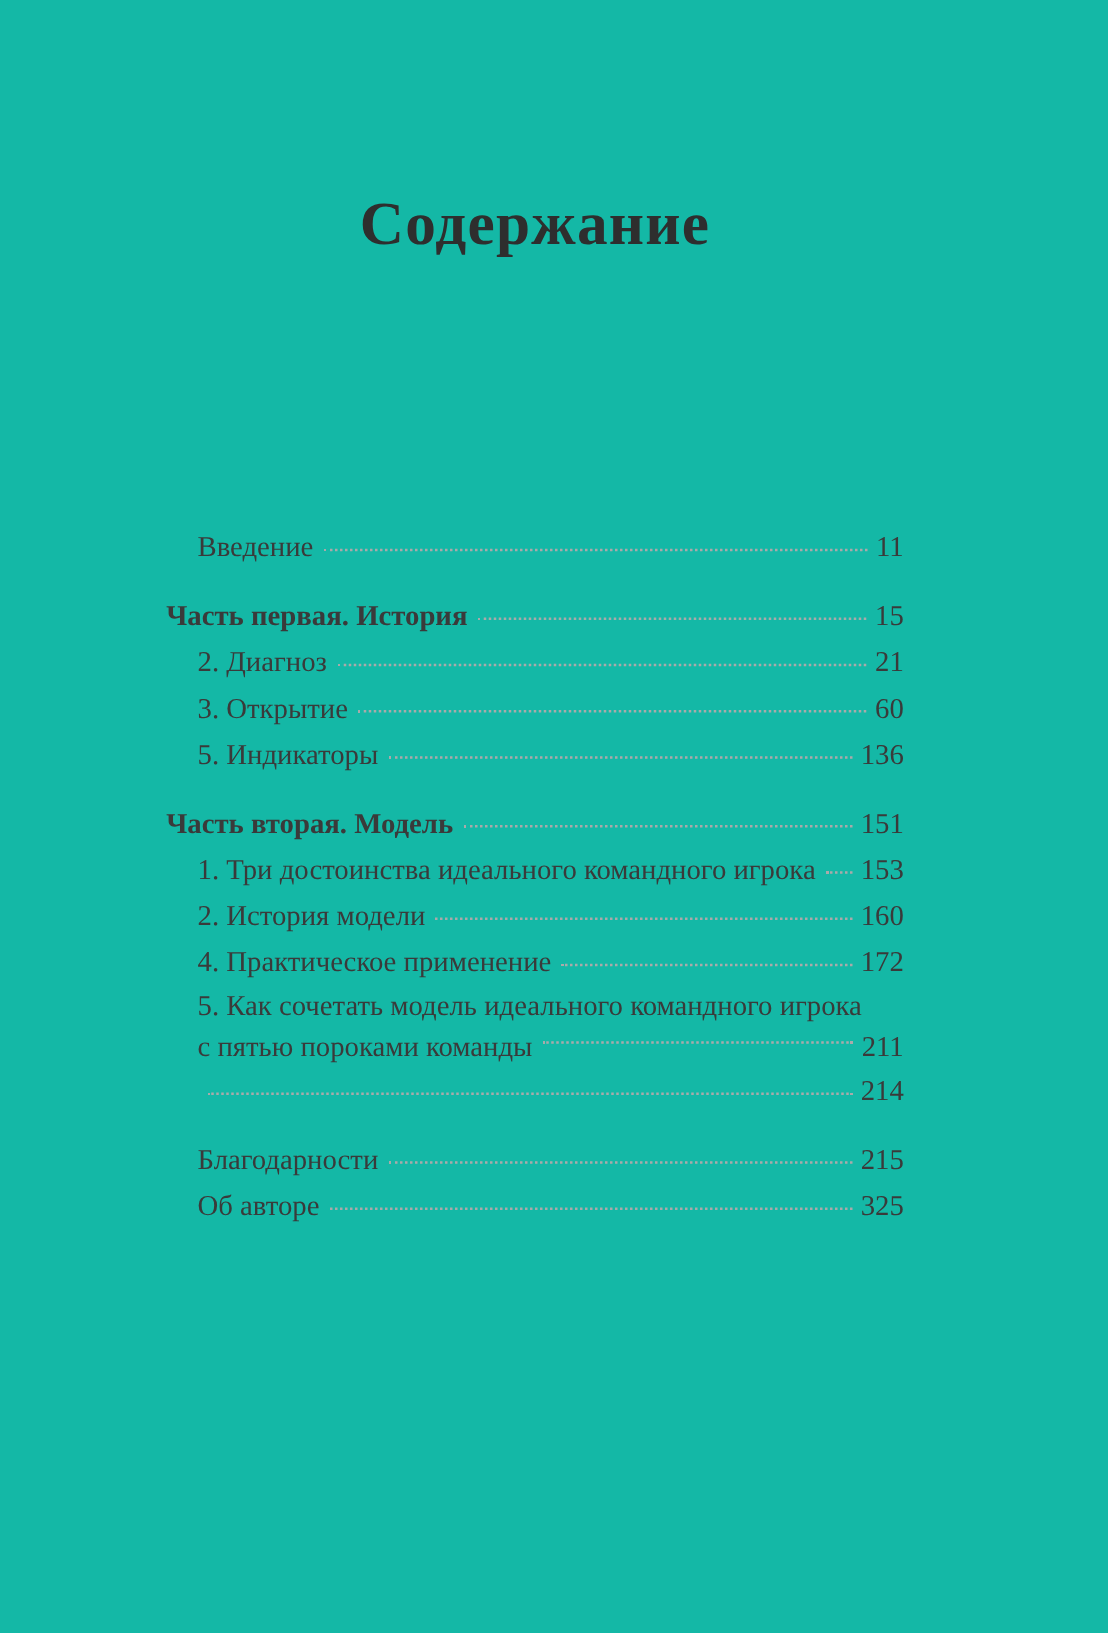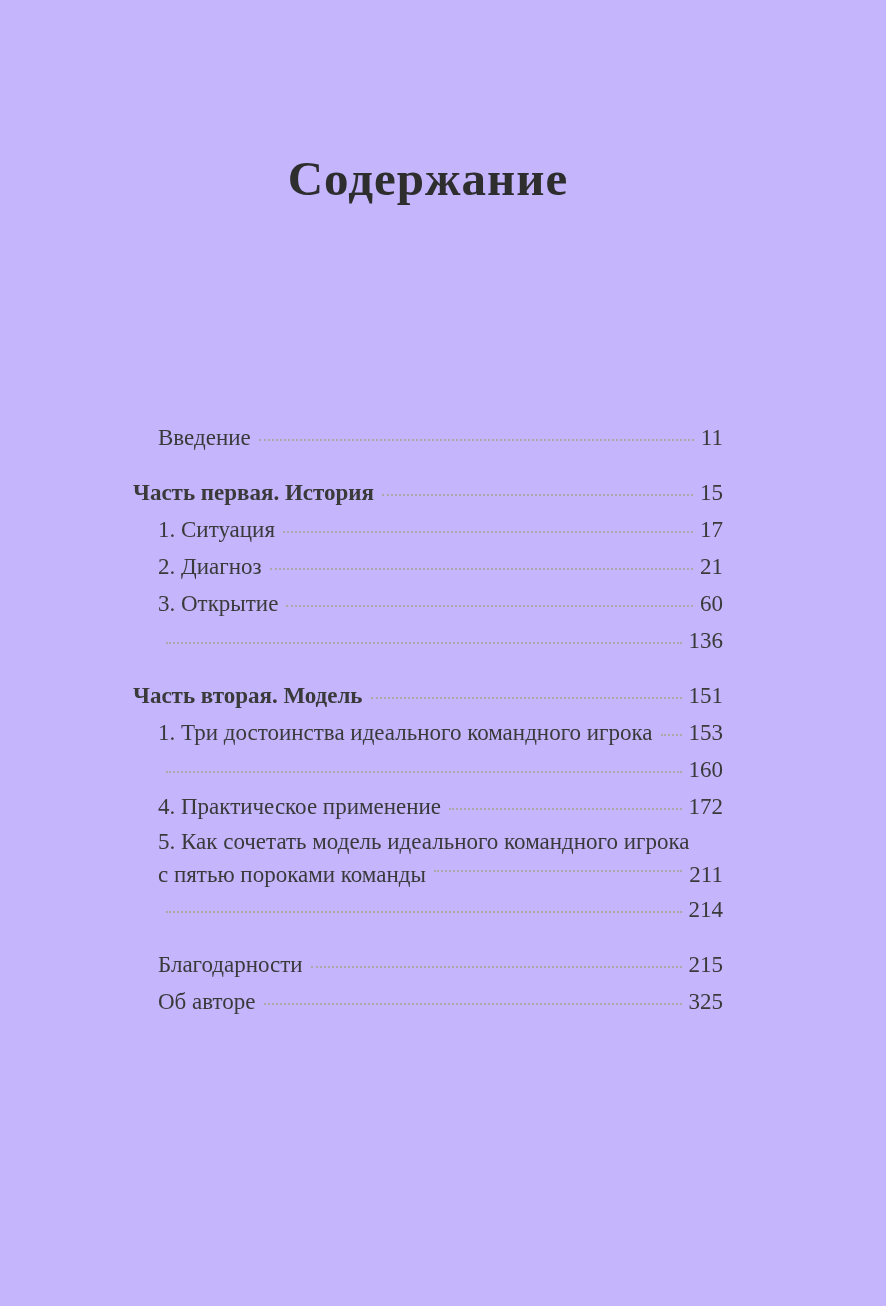--- a/index.html
+++ b/index.html
@@ -8,21 +8,21 @@
     height: 1306px;
     background: #ffffff;
     font-family: "Liberation Serif", "DejaVu Serif", serif;
     color: #3a3a3a;
     overflow: hidden;
   }
   .page {
     position: relative;
     width: 886px;
     height: 1306px;
-    background: #c4b5fd;
+    background: #14b8a6;
   }
   .column {
     position: absolute;
     left: 133px;
     top: 0;
     width: 590px;
   }
   .page-title {
     margin-top: 148px;
     text-align: center;
@@ -93,57 +93,54 @@
         <span class="leader"></span>
         <span class="pagenum">11</span>
       </div>
 
       <div class="row part">
         <span class="label">Часть первая. История</span>
         <span class="leader"></span>
         <span class="pagenum">15</span>
       </div>
 
-      <div class="row item">
-        <span class="label">1. Ситуация</span>
-        <span class="leader"></span>
-        <span class="pagenum">17</span>
-      </div>
 
       <div class="row item">
         <span class="label">2. Диагноз</span>
         <span class="leader"></span>
         <span class="pagenum">21</span>
       </div>
 
       <div class="row item">
         <span class="label">3. Открытие</span>
         <span class="leader"></span>
         <span class="pagenum">60</span>
       </div>
 
 
       <div class="row item">
+        <span class="label">5. Индикаторы</span>
         <span class="leader"></span>
         <span class="pagenum">136</span>
       </div>
 
       <div class="row part">
         <span class="label">Часть вторая. Модель</span>
         <span class="leader"></span>
         <span class="pagenum">151</span>
       </div>
 
       <div class="row item">
         <span class="label">1. Три достоинства идеального командного игрока</span>
         <span class="leader"></span>
         <span class="pagenum">153</span>
       </div>
 
       <div class="row item">
+        <span class="label">2. История модели</span>
         <span class="leader"></span>
         <span class="pagenum">160</span>
       </div>
 
 
       <div class="row item">
         <span class="label">4. Практическое применение</span>
         <span class="leader"></span>
         <span class="pagenum">172</span>
       </div>

